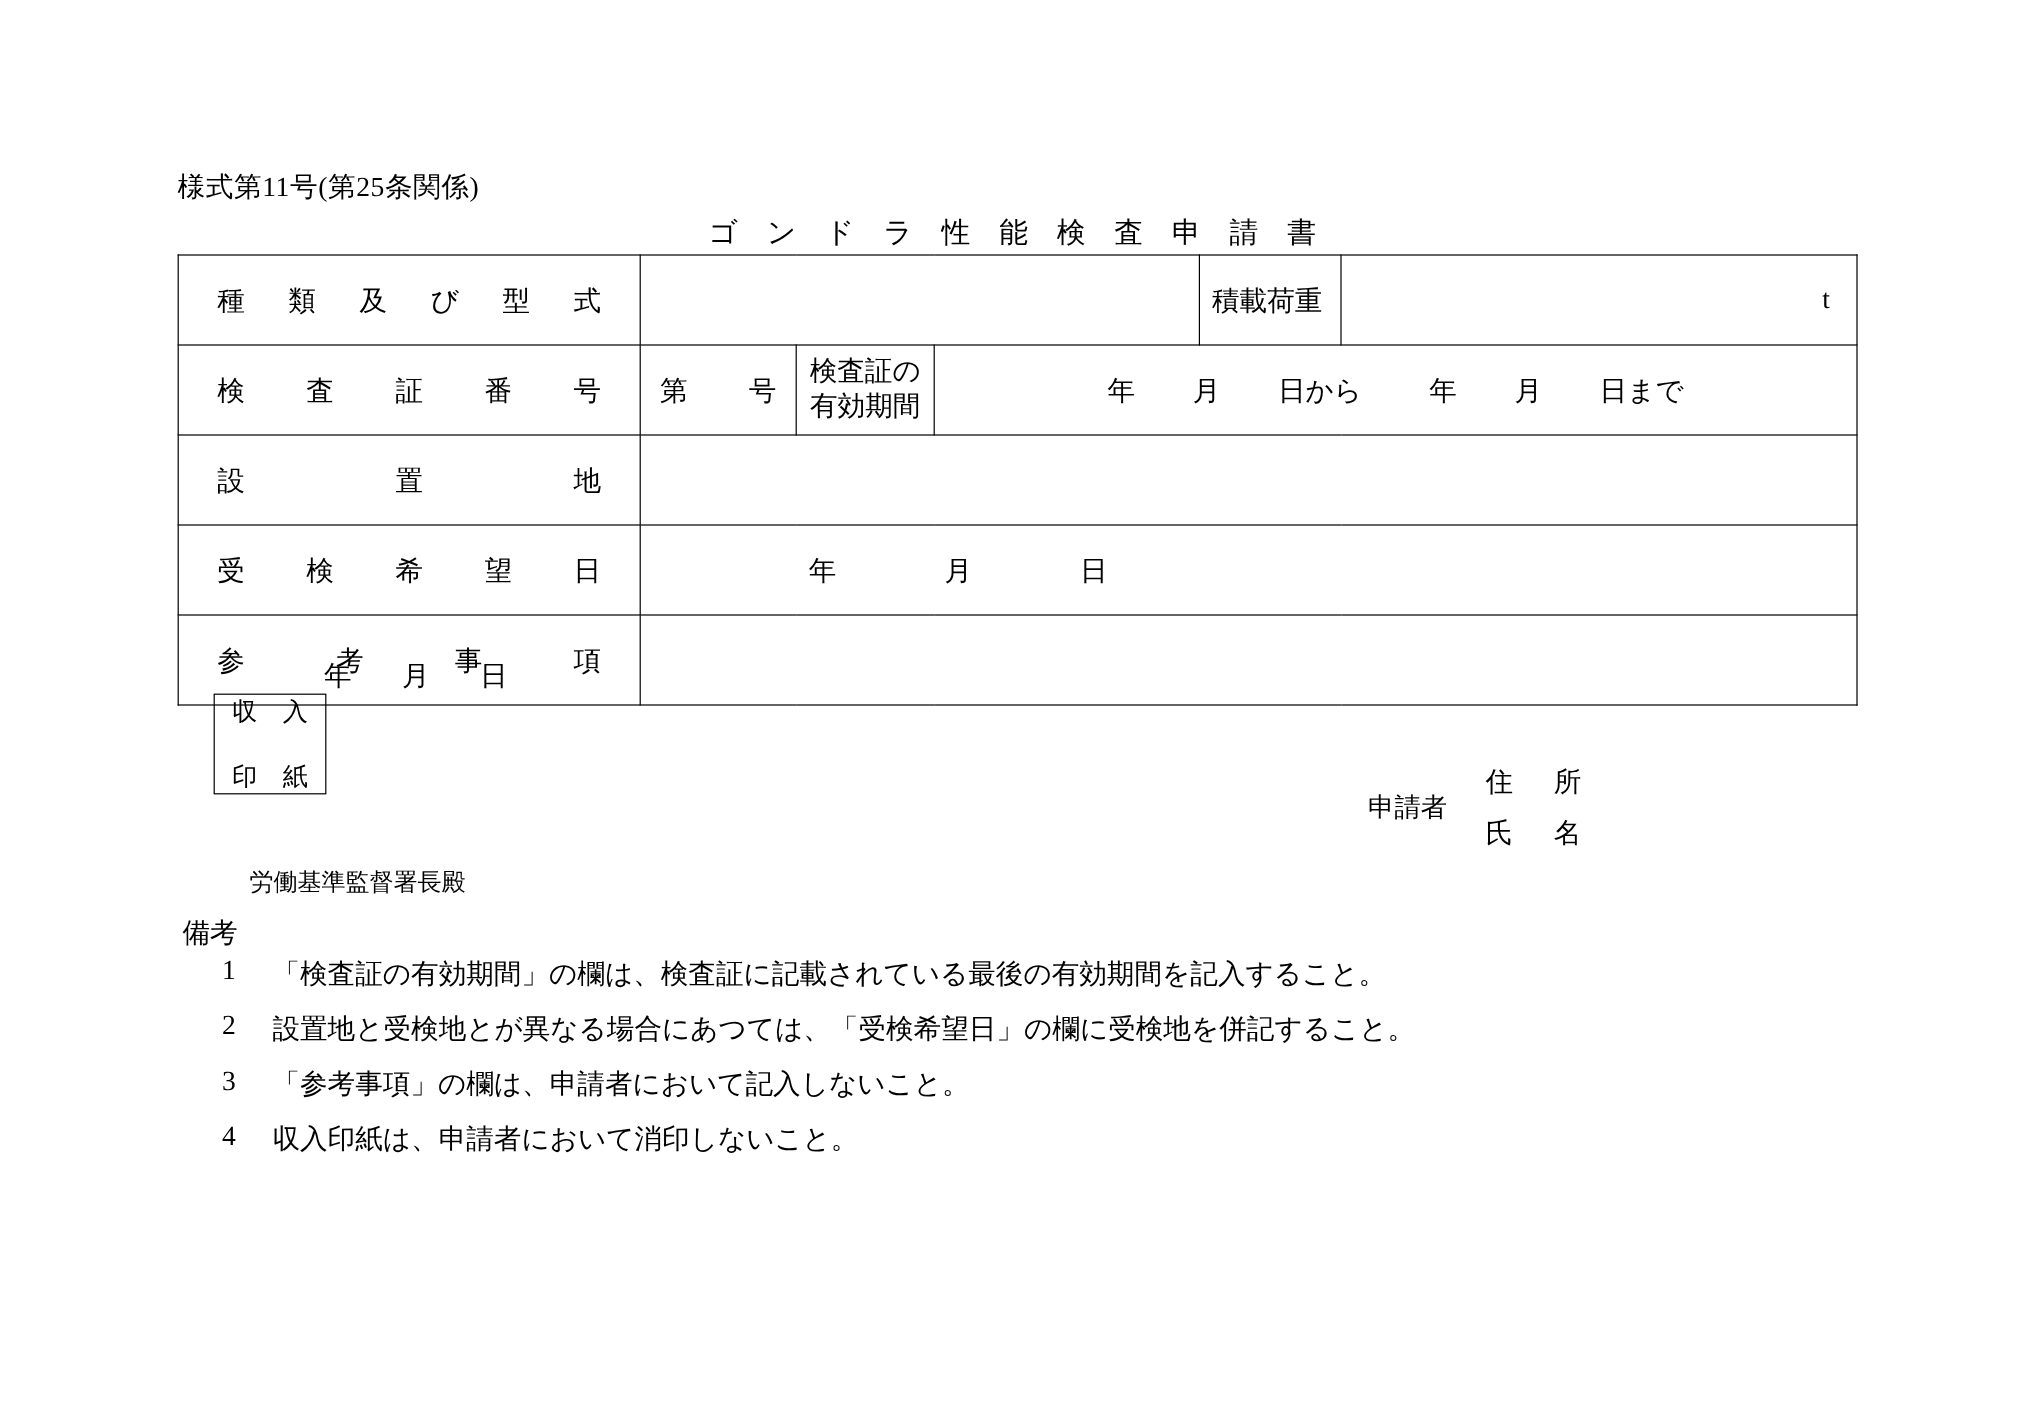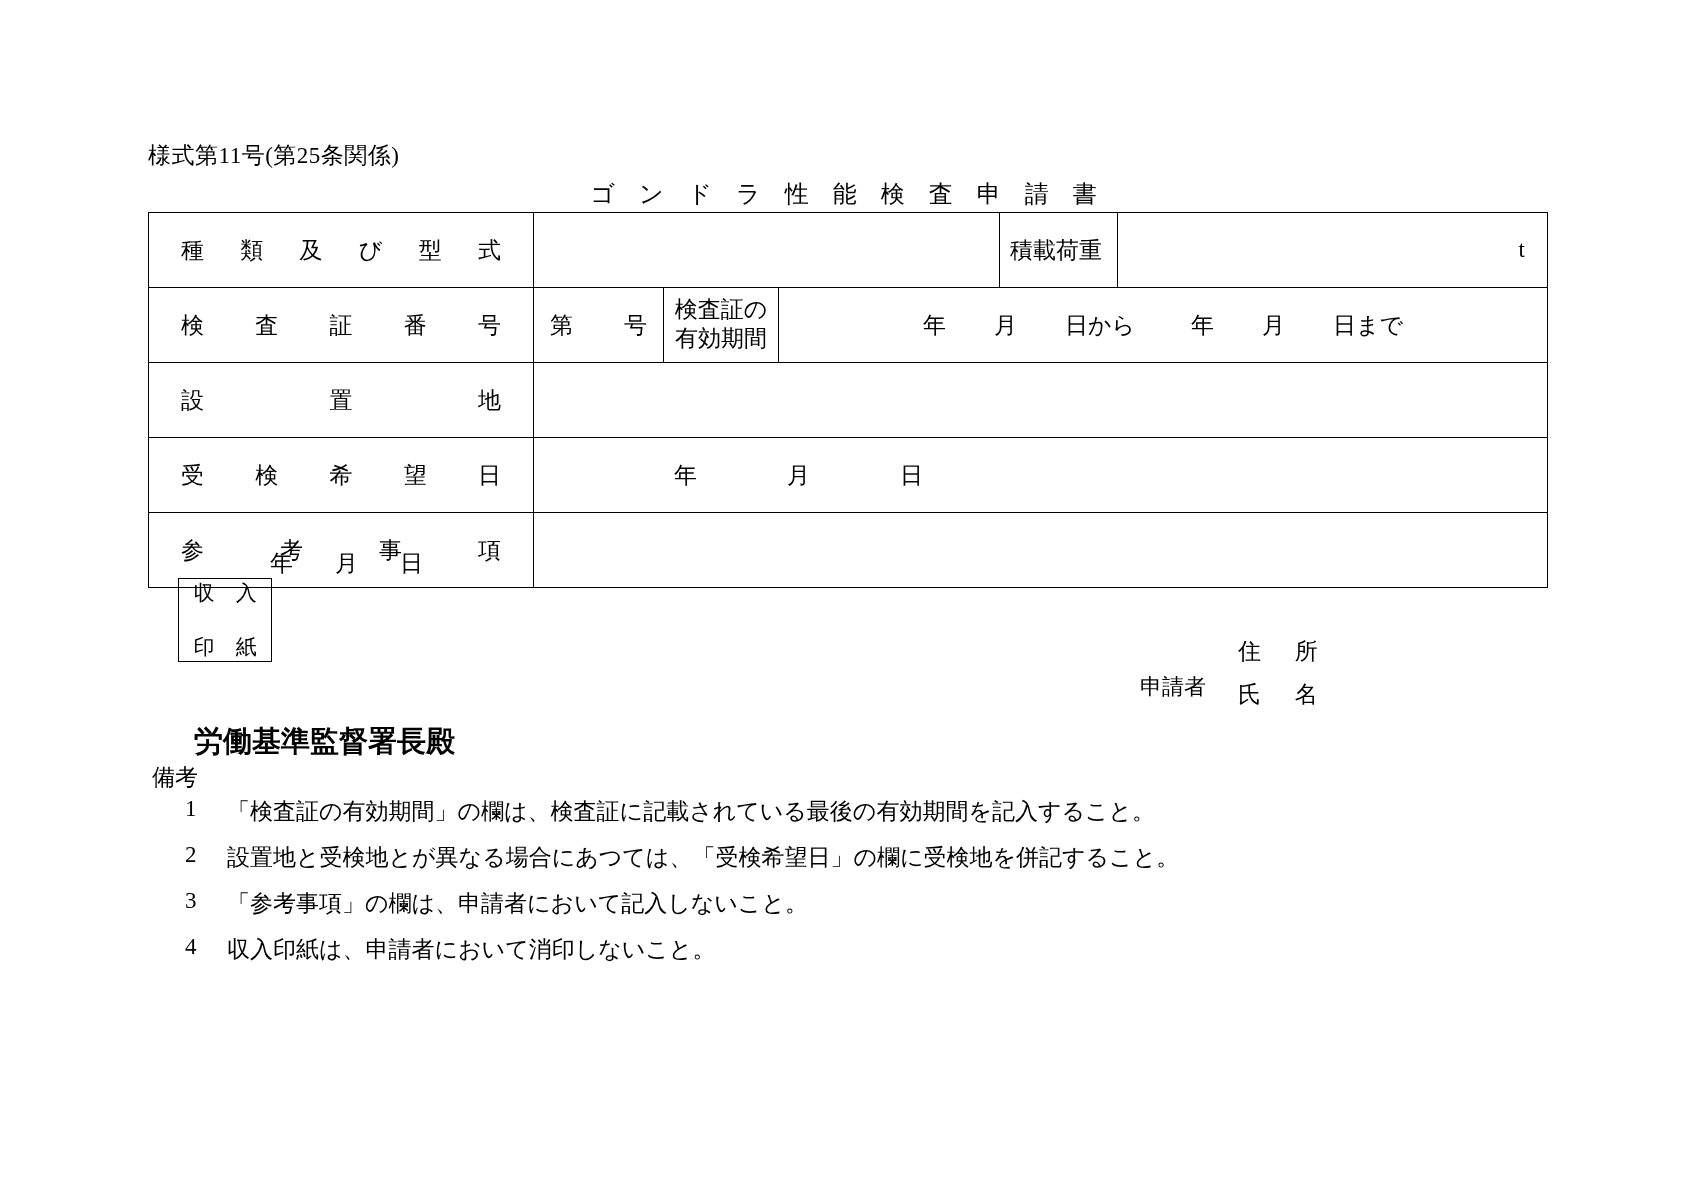--- a/index.html
+++ b/index.html
@@ -127,41 +127,40 @@
     align-items: center;
     font-size: 21px;
     line-height: 1.55;
     gap: 21px;
   }
   .stamp-box div { letter-spacing: 8px; text-indent: 8px; }
 
   .applicant-label {
     position: absolute;
     left: 1140px;
-    top: 672px;
+    top: 658px;
     font-size: 22px;
     white-space: nowrap;
   }
   .applicant-fields {
     position: absolute;
     left: 1228px;
     top: 632px;
     font-size: 23px;
     line-height: 1.85;
     white-space: nowrap;
   }
   .applicant-fields div { letter-spacing: 10px; text-indent: 10px; font-family: Liberation Mono, monospace; }
 
   .addressee {
     position: absolute;
-    left: 194px;
+    left: 208px;
     top: 722px;
-    font-size: 29px;
-    white-space: nowrap;
-    font-weight: bold;
+    font-size: 20px;
+    white-space: nowrap;
   }
   .notes-title {
     position: absolute;
     left: 152px;
     top: 762px;
     font-size: 23px;
     white-space: nowrap;
   }
   .notes {
     position: absolute;

